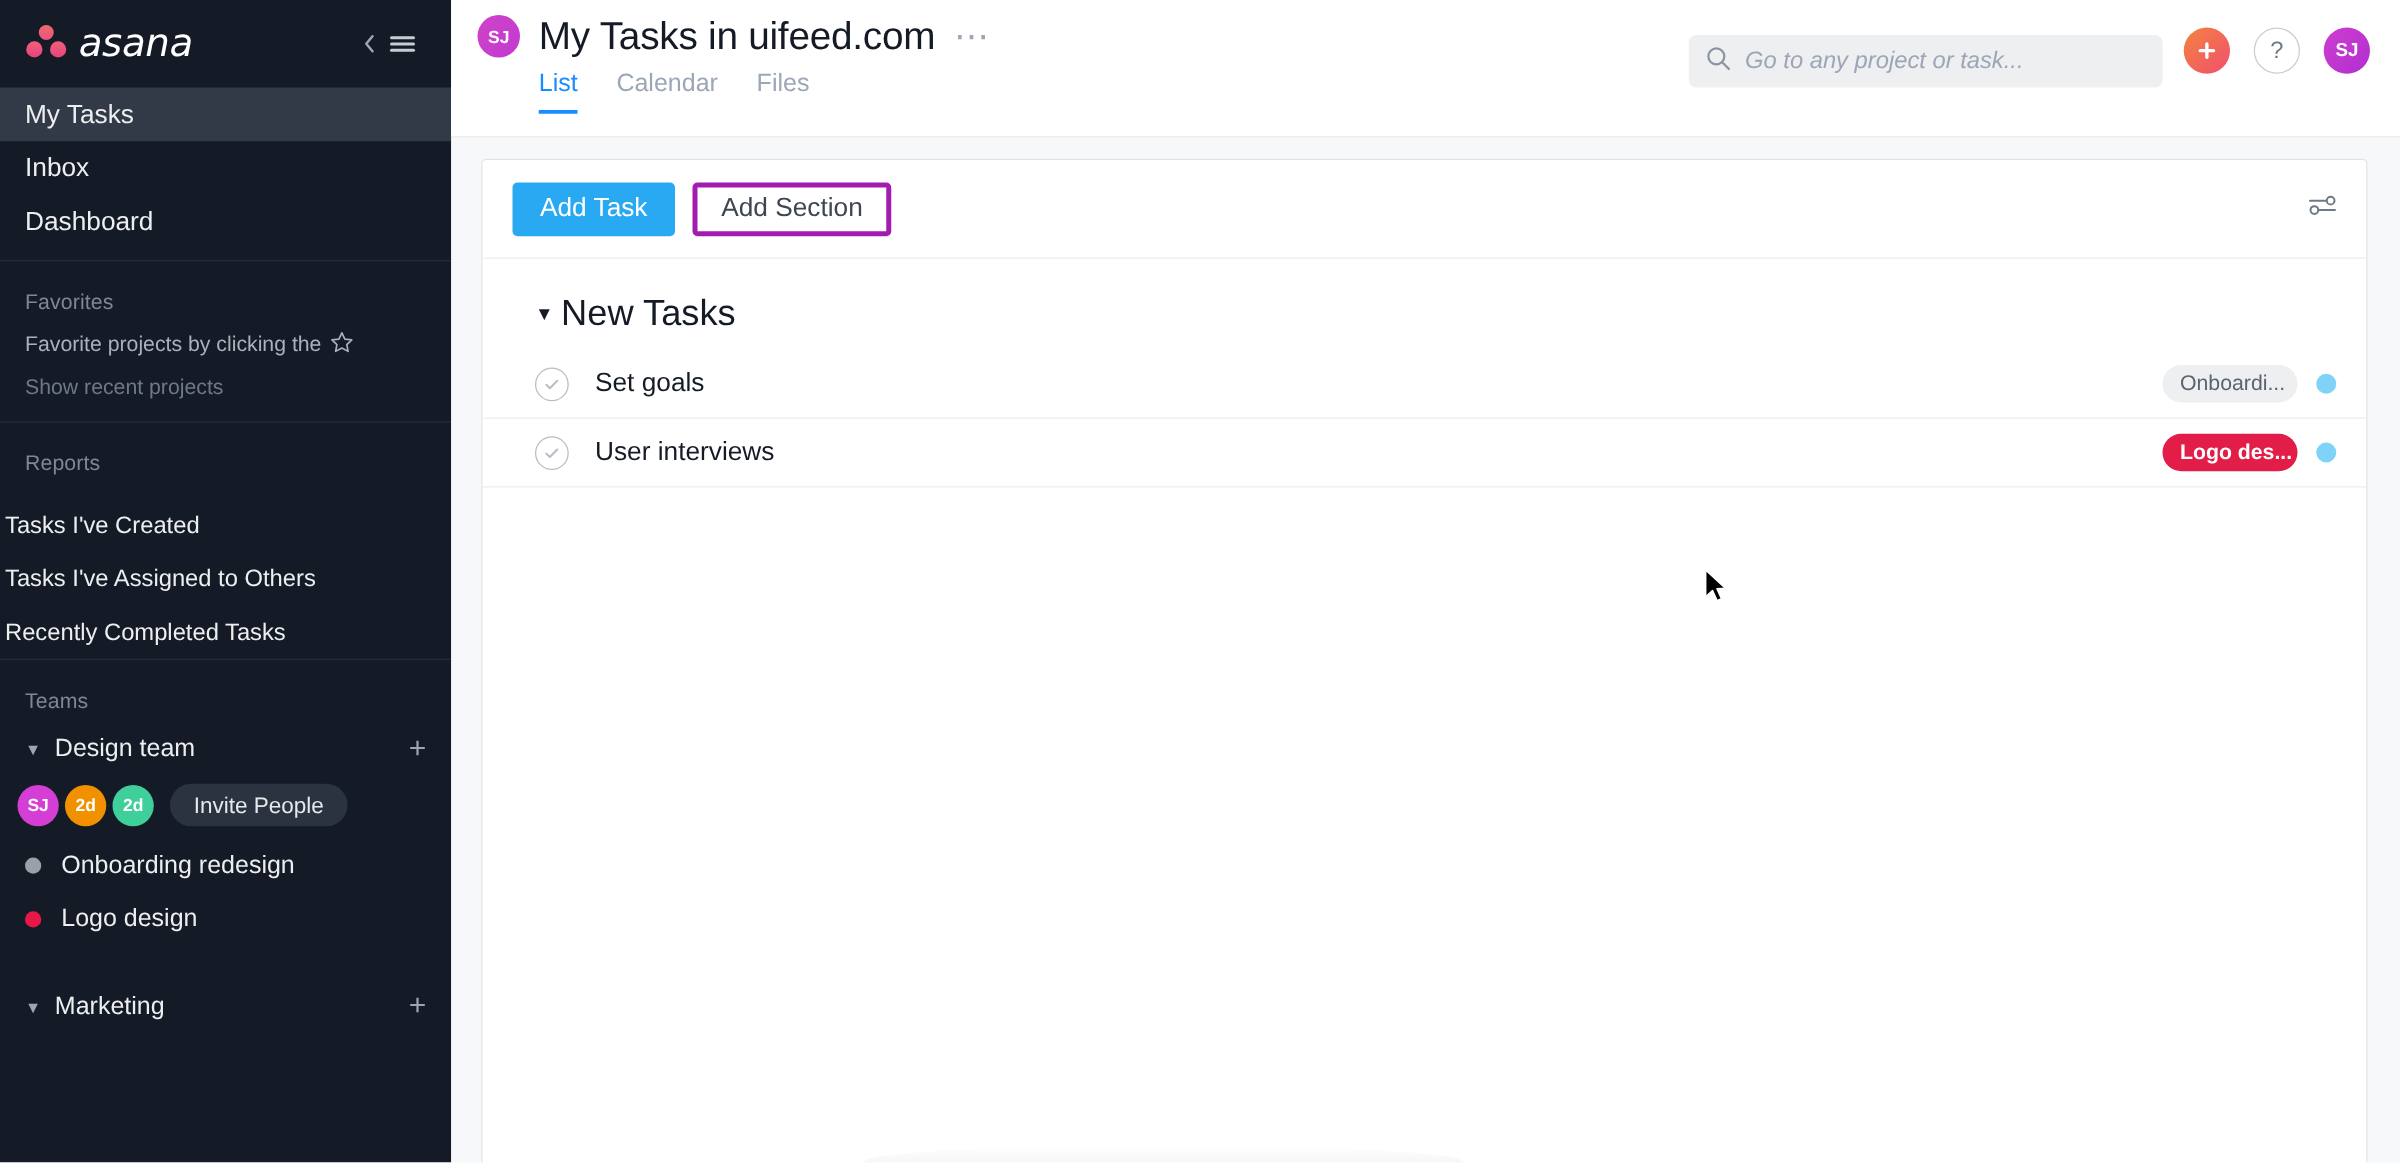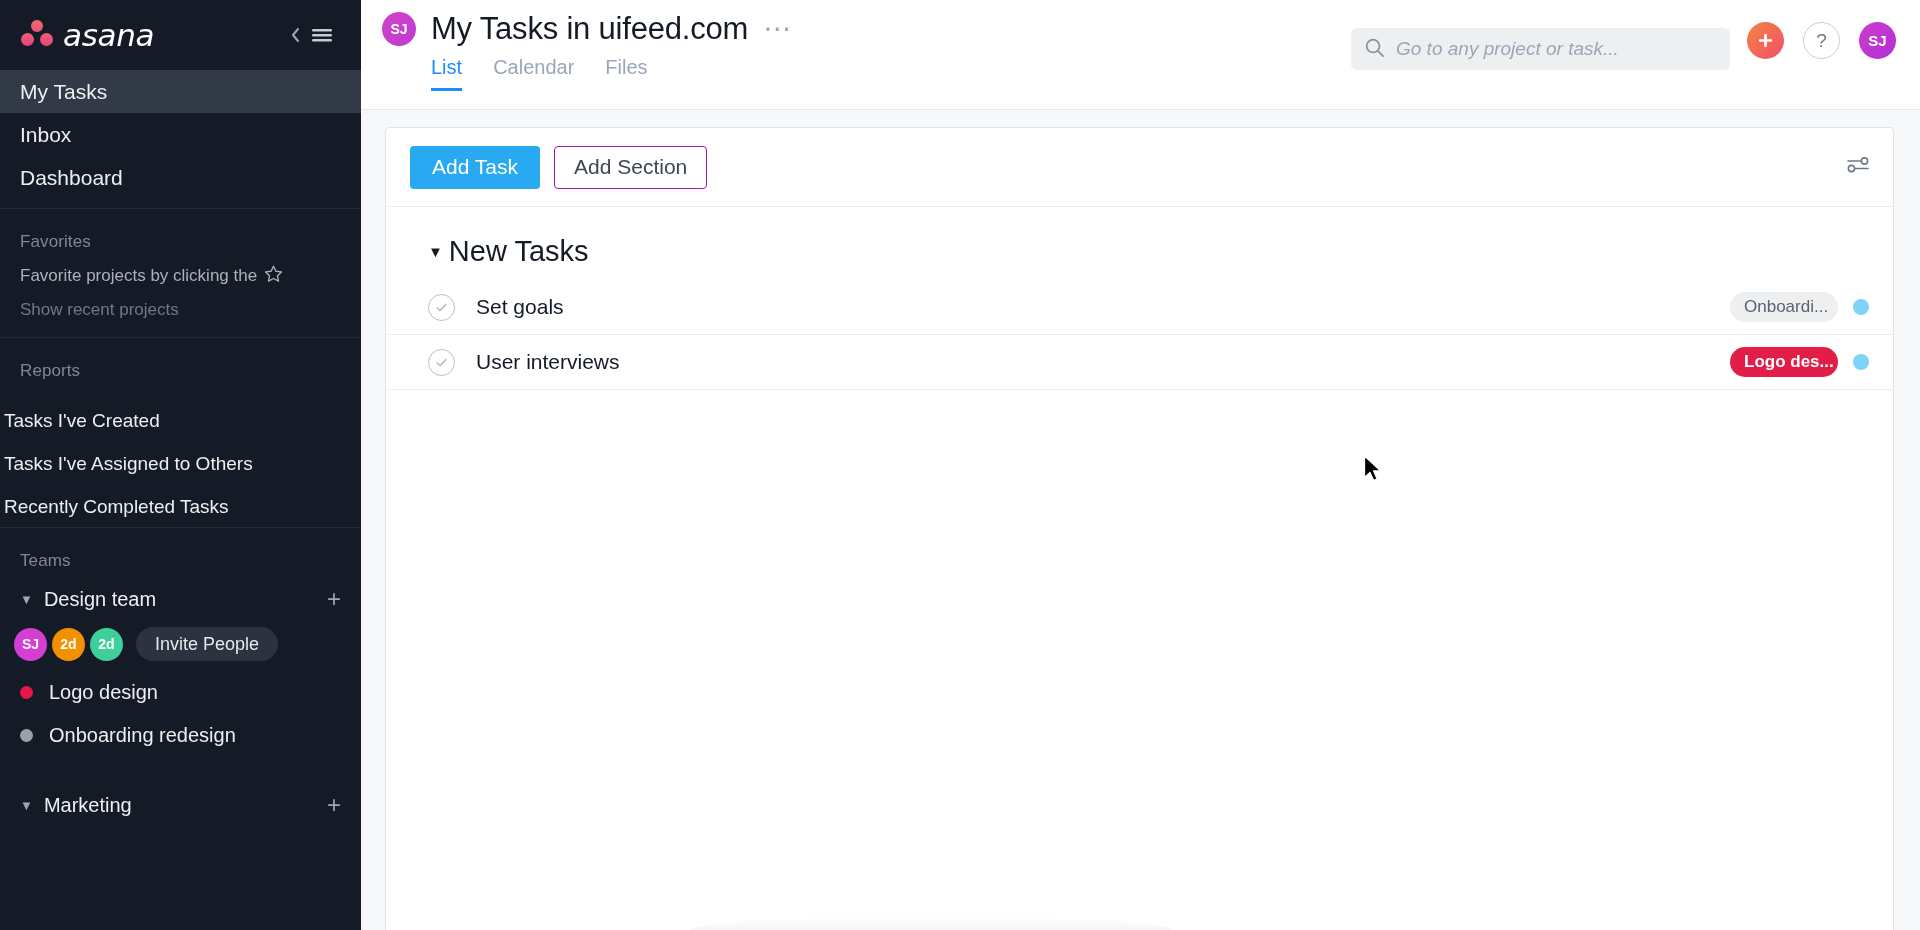--- a/index.html
+++ b/index.html
@@ -167,21 +167,21 @@
     height: 79px; border-bottom: 1px solid #ededed;
     display: flex; align-items: center; padding: 0 24px; gap: 14px;
     position: relative;
   }
   .btn-primary {
     background: #29a9f2; color:#fff; border:none; border-radius: 4px;
     height: 43px; padding: 0 22px; font-size: 21px; cursor: pointer;
     font-family: "Liberation Sans", sans-serif;
   }
   .btn-secondary {
-    background: #fff; color:#3f4650; border:1px solid #a21caf; border-radius: 4px;
+    background: #fff; color:#3f4650; border:4px solid #a21caf; border-radius: 4px;
     height: 43px; padding: 0 19px; font-size: 21px; cursor: pointer;
     font-family: "Liberation Sans", sans-serif;
   }
   .filter-btn {
     position: absolute; right: 22px; top: 50%; transform: translateY(-50%);
     cursor: pointer; color: #6f7885;
   }
 
   .section-title {
     display: flex; align-items: center; gap: 6px;
@@ -305,28 +305,28 @@
 
       <div class="members-row">
         <span class="avatar-sm" style="background:#d43ed4">SJ</span>
         <span class="avatar-sm" style="background:#f29100">2d</span>
         <span class="avatar-sm" style="background:#3ecf9a">2d</span>
         <span class="invite-btn">Invite People</span>
       </div>
 
       <div class="project-item">
         <span class="left">
+          <span class="proj-dot" style="background:#9aa0a8"></span>
+          <span>Onboarding redesign</span>
+        </span>
+      </div>
+      <div class="project-item">
+        <span class="left">
           <span class="proj-dot" style="background:#e8174a"></span>
           <span>Logo design</span>
-        </span>
-      </div>
-      <div class="project-item">
-        <span class="left">
-          <span class="proj-dot" style="background:#9aa0a8"></span>
-          <span>Onboarding redesign</span>
         </span>
       </div>
 
       <div class="team-row" style="margin-top:28px">
         <span class="left">
           <span class="caret">▼</span>
           <span>Marketing</span>
         </span>
         <span class="plus-ic">+</span>
       </div>

